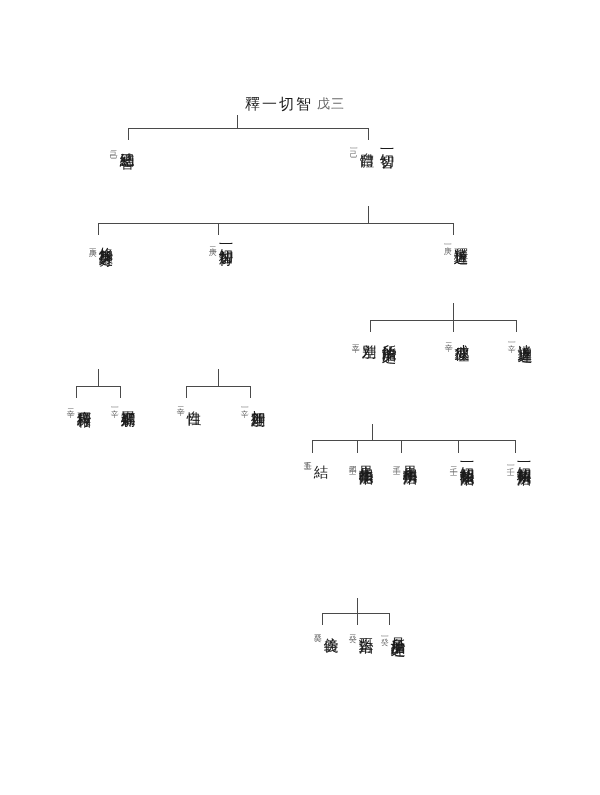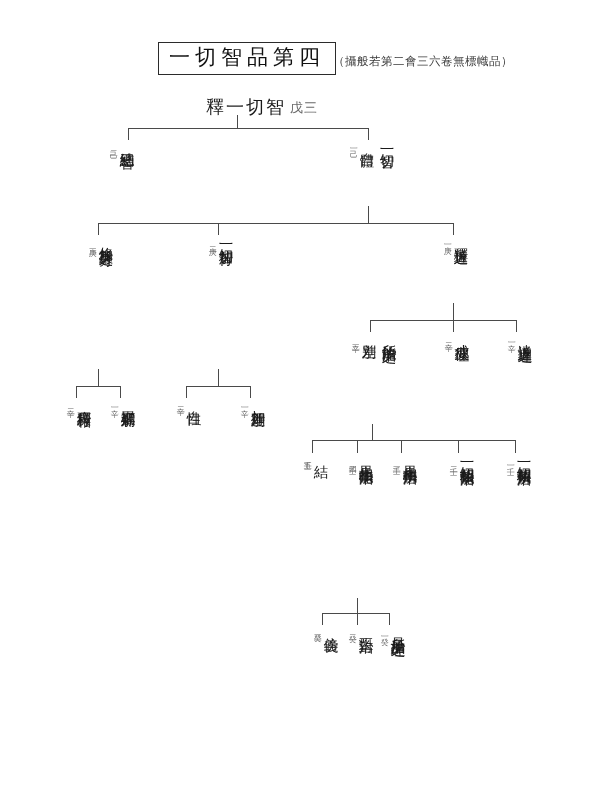--- a/index.html
+++ b/index.html
@@ -77,39 +77,38 @@
   .tag.below {
     align-self: flex-end;
   }
   
   #node-root {
     flex-direction: row;
     align-items: flex-end;
   }
   #node-root .col {
     writing-mode: horizontal-tb;
-    font-size: 18px;
+    font-size: 15px;
     letter-spacing: 2px;
+    margin-left: 39px;
   }
   #node-root .tag {
     writing-mode: horizontal-tb;
     font-size: 13px;
     margin-left: 4px;
     margin-right: 0;
     margin-bottom: 2px;
     letter-spacing: 1px;
   }
 </style>
 </head>
 <body>
 
 <div id="page">
 
-  <div id="title-box">一切智品第四</div>
-  <div id="subtitle">（攝般若第二會三六卷無標幟品）</div>
 
   <div class="vline" style="left:237px; top:115px; height:13px;"></div>
 
   <div class="hline" style="left:128px; top:128px; width:240px;"></div>
   <div class="vline" style="left:128px; top:128px; height:12px;"></div>
   <div class="vline" style="left:368px; top:128px; height:12px;"></div>
 
   <div class="vline" style="left:368px; top:206px; height:17px;"></div>
 
   <div class="hline" style="left:98px; top:223px; width:355px;"></div>

